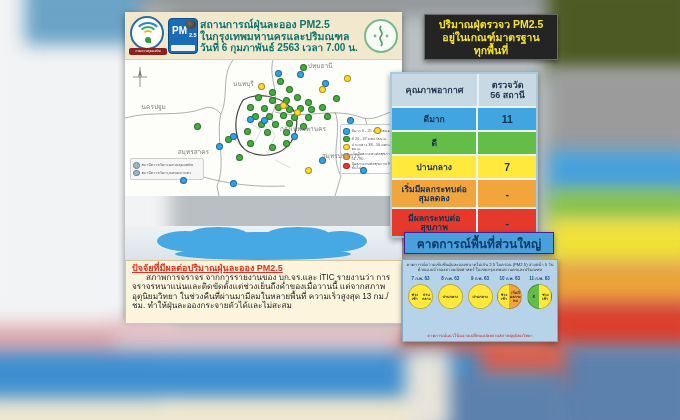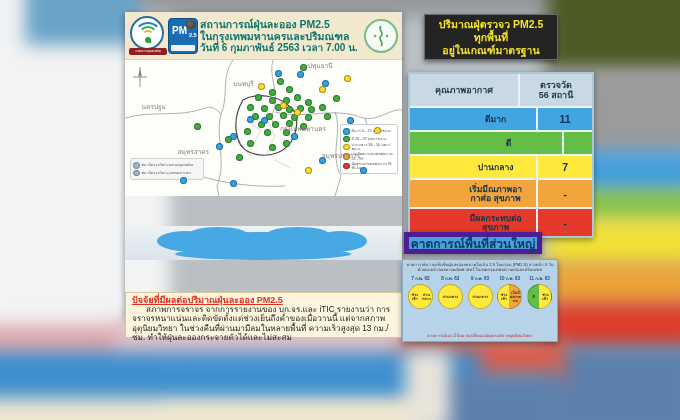--- a/index.html
+++ b/index.html
@@ -58,45 +58,45 @@
               font-size:8.3px;font-weight:600;color:#2c2c2c;line-height:8.7px;text-align:center;}
 
   
   #cloud-zone{position:absolute;left:0;top:214px;width:277px;height:34px;
               background:linear-gradient(#eef2f5,#dbe3ea);}
   #cloud-svg{position:absolute;left:18px;top:1px;}
   #cloud-text{position:absolute;left:0;top:5px;width:277px;text-align:center;color:#0b3566;
               font-weight:bold;font-size:9.5px;line-height:11.5px;}
 
   
-  #factors-box{position:absolute;left:0;top:248px;width:277px;height:46px;background:#fcf4dd;
-               box-sizing:border-box;border:1px solid #d8c69b;padding:2px 6px;margin-top:32px;}
+  #factors-box{position:absolute;left:0;top:248px;width:277px;height:64px;background:#fcf4dd;
+               box-sizing:border-box;border:1px solid #d8c69b;padding:2px 6px;}
   #factors-title{font-size:9px;font-weight:bold;color:#e03020;text-decoration:underline;line-height:10px;}
   #factors-body{font-size:8.2px;color:#222;line-height:9.3px;text-indent:14px;}
 
   
   #headline{position:absolute;left:424px;top:14px;width:134px;height:46px;background:#242424;
             border:1px solid #6a6a6a;box-sizing:border-box;display:flex;flex-direction:column;
             justify-content:center;text-align:center;color:#f6e32a;font-weight:bold;
             font-size:10.5px;line-height:13px;box-shadow:0 2px 5px rgba(0,0,0,.5);}
-  #aqi-table{position:absolute;left:408px;top:72px;width:186px;background:#dfeaf2;
+  #aqi-table{position:absolute;left:390px;top:72px;width:148px;background:#dfeaf2;
              border:2px solid #a8c8dc;box-sizing:border-box;box-shadow:0 2px 6px rgba(0,0,0,.4);}
   #aqi-head{display:flex;height:32px;background:#c9d9e3;}
   .h-cell{display:flex;align-items:center;justify-content:center;color:#223a50;font-weight:bold;
           font-size:9px;text-align:center;line-height:10px;}
   .h-left{width:60%;border-right:2px solid #e9f2f7;flex-direction:column;}
   .h-right{width:40%;flex-direction:column;}
   .t-row{display:flex;height:22px;border-top:2px solid #e9f2f7;}
   .t-row.tall{height:27px;}
   .t-label{width:60%;border-right:2px solid #e9f2f7;display:flex;align-items:center;justify-content:center;
-           text-align:center;font-size:8.6px;font-weight:bold;color:#16324f;line-height:9px;padding:0 4px;box-sizing:border-box;margin-left:45px;}
+           text-align:center;font-size:8.6px;font-weight:bold;color:#16324f;line-height:9px;padding:0 4px;box-sizing:border-box;}
   .t-value{width:40%;display:flex;align-items:center;justify-content:center;
            font-size:10.5px;font-weight:bold;color:#16324f;}
-  #forecast-header{position:absolute;left:404px;top:232px;width:138px;height:22px;background:#4aa0dc;
-                   border:5px solid #4c1d95;box-sizing:border-box;display:flex;align-items:center;justify-content:center;
+  #forecast-header{position:absolute;left:404px;top:232px;width:150px;height:22px;background:#4aa0dc;
+                   border:1px solid #4c1d95;box-sizing:border-box;display:flex;align-items:center;justify-content:center;
                    color:#0e3a66;font-weight:bold;font-size:12px;box-shadow:0 2px 5px rgba(0,0,0,.4);}
   #forecast-panel{position:absolute;left:402px;top:259px;width:156px;height:83px;background:#b7d3e9;
                   border:1px solid #88aac4;box-sizing:border-box;padding:2px 2px;box-shadow:0 2px 6px rgba(0,0,0,.4);}
   .f-note{font-size:4.2px;color:#333;text-align:center;line-height:5px;}
   #forecast-days{display:flex;justify-content:space-between;margin-top:3px;padding:0 1px;}
   .f-col{display:flex;flex-direction:column;align-items:center;width:29px;}
   .f-date{font-size:4.5px;font-weight:bold;color:#1c4e79;margin-bottom:2px;white-space:nowrap;}
   .f-circle{position:relative;width:25px;height:25px;border-radius:50%;border:1px solid rgba(0,0,0,.25);
             box-sizing:border-box;display:flex;overflow:hidden;}
   .f-seg{font-size:3.8px;color:#33302a;font-weight:bold;display:flex;align-items:center;justify-content:center;
@@ -301,22 +301,22 @@
     </div>
 
     <div id="factors-box">
       <div id="factors-title">ปัจจัยที่มีผลต่อปริมาณฝุ่นละออง PM2.5</div>
       <div id="factors-body">สภาพการจราจร จากการรายงานของ บก.จร.และ iTIC รายงานว่า การจราจรหนาแน่นและติดขัดตั้งแต่ช่วงเย็นถึงค่ำของเมื่อวานนี้ แต่จากสภาพอุตุนิยมวิทยา ในช่วงคืนที่ผ่านมามีลมในหลายพื้นที่ ความเร็วสูงสุด 13 กม./ชม. ทำให้ฝุ่นละอองกระจายตัวได้และไม่สะสม</div>
     </div>
   </div>
 
   <div id="headline">
     <div>ปริมาณฝุ่ตรวจว PM2.5</div>
+    <div>อยู่ในเกณฑ์มาตรฐาน</div>
     <div>ทุกพื้นที่</div>
-    <div>อยู่ในเกณฑ์มาตรฐาน</div>
   </div>
 
   <div id="aqi-table">
     <div id="aqi-head">
       <div class="h-cell h-left">คุณภาพอากาศ</div>
       <div class="h-cell h-right">
         <div>ตรวจวัด</div>
         <div>56 สถานี</div>
       </div>
     </div>
@@ -326,21 +326,21 @@
           <div class="t-value">11</div>
         </div>
         <div class="t-row" style="background: rgb(99, 189, 71);">
           <div class="t-label">ดี</div>
         </div>
         <div class="t-row" style="background: rgb(255, 233, 60);">
           <div class="t-label">ปานกลาง</div>
           <div class="t-value">7</div>
         </div>
         <div class="t-row tall" style="background: rgb(242, 165, 61);">
-          <div class="t-label">เริ่มมีณภาพอากาศ่อ สุขภาพ</div>
+          <div class="t-label">เริ่มมีผลกระทบต่อ สุมลดลง</div>
           <div class="t-value">-</div>
         </div>
         <div class="t-row tall" style="background: rgb(229, 57, 43);">
           <div class="t-label">มีผลกระทบต่อ สุขภาพ</div>
           <div class="t-value">-</div>
         </div>
       </div>
   </div>
 
   <div id="forecast-header">คาดการณ์พื้นที่ส่วนใหญ่</div>

